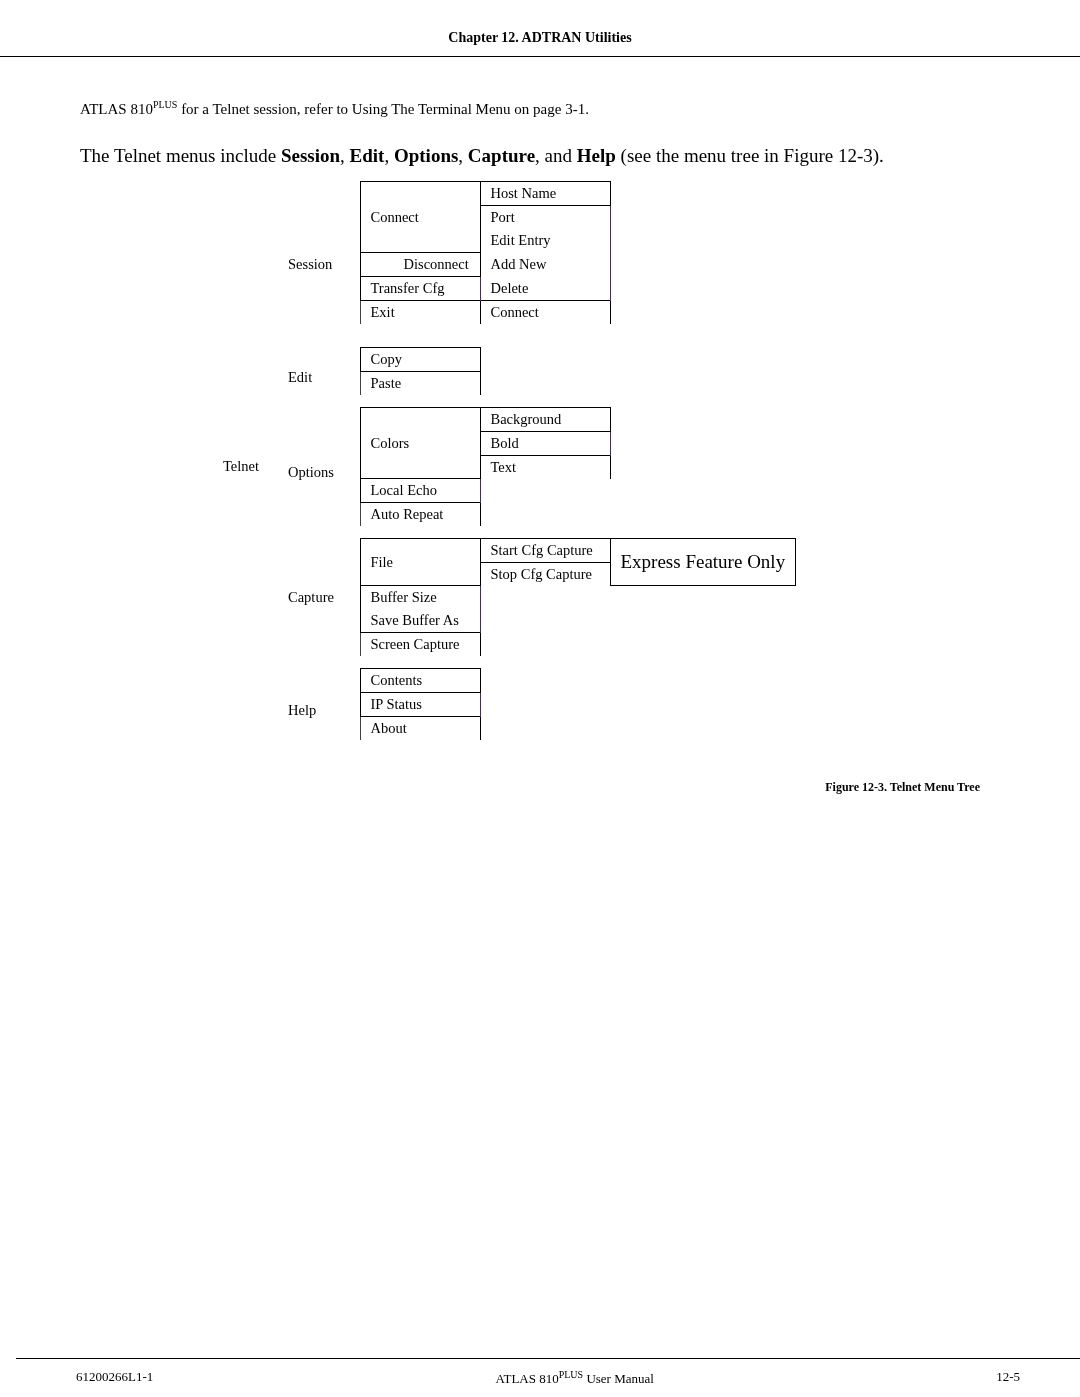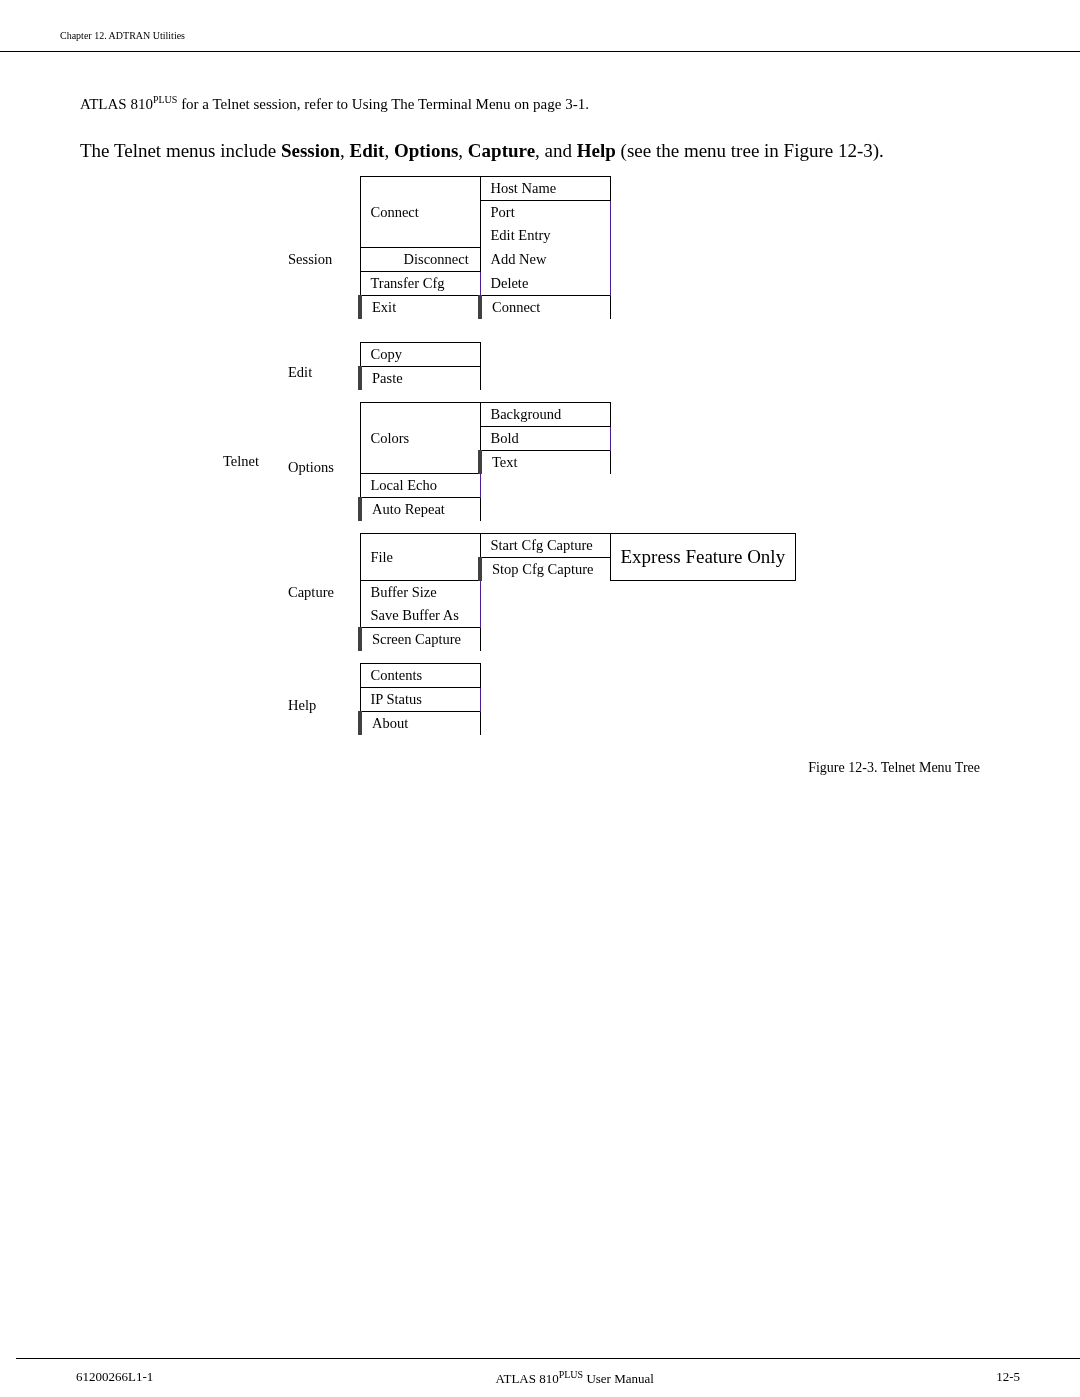--- a/index.html
+++ b/index.html
@@ -8,24 +8,25 @@
       min-height: 1397px;
       background: #ffffff;
       font-family: "Times New Roman", Times, serif;
       font-size: 15px;
       color: #000000;
       position: relative;
     }
 
     .page-header {
       display: flex;
-      justify-content: flex-start;
+      justify-content: center;
       padding: 30px 60px 10px 60px;
       border-bottom: 1.5px solid #000;
-      font-size: 10px;
+      font-size: 14px;
+      font-weight: bold;
     }
 
     .page-content {
       padding: 40px 80px 80px 80px;
     }
 
     .intro-text {
       margin-bottom: 20px;
       line-height: 1.6;
       font-size: 15px;
@@ -36,23 +37,23 @@
       font-size: 19px;
     }
 
     sup {
       font-size: 10px;
       vertical-align: super;
     }
 
     .figure-caption {
       text-align: right;
-      font-weight: normal;
-      font-size: 14px;
-      margin-top: 13px;
+      font-weight: bold;
+      font-size: 12px;
+      margin-top: 28px;
       padding-right: 20px;
     }
 
     .page-footer {
       position: absolute;
       bottom: 0;
       left: 16px;
       right: 0;
       border-top: 1.5px solid #000;
       display: flex;
@@ -78,21 +79,21 @@
       white-space: nowrap;
     }
 
     .cell-bordered {
       border: 1px solid #000;
       padding: 3px 10px;
       white-space: nowrap;
     }
 
     .cell-bordered-no-bottom {
-      border-left: 4px solid #404040;
+      border-left: 1px solid #404040;
       border-right: 1px solid #000;
       border-top: 1px solid #000;
       padding: 3px 10px;
       white-space: nowrap;
     }
 
     .cell-bordered-middle {
       border-left: 1px solid #000;
       border-right: 1px solid #4c1d95;
       padding: 3px 10px;

